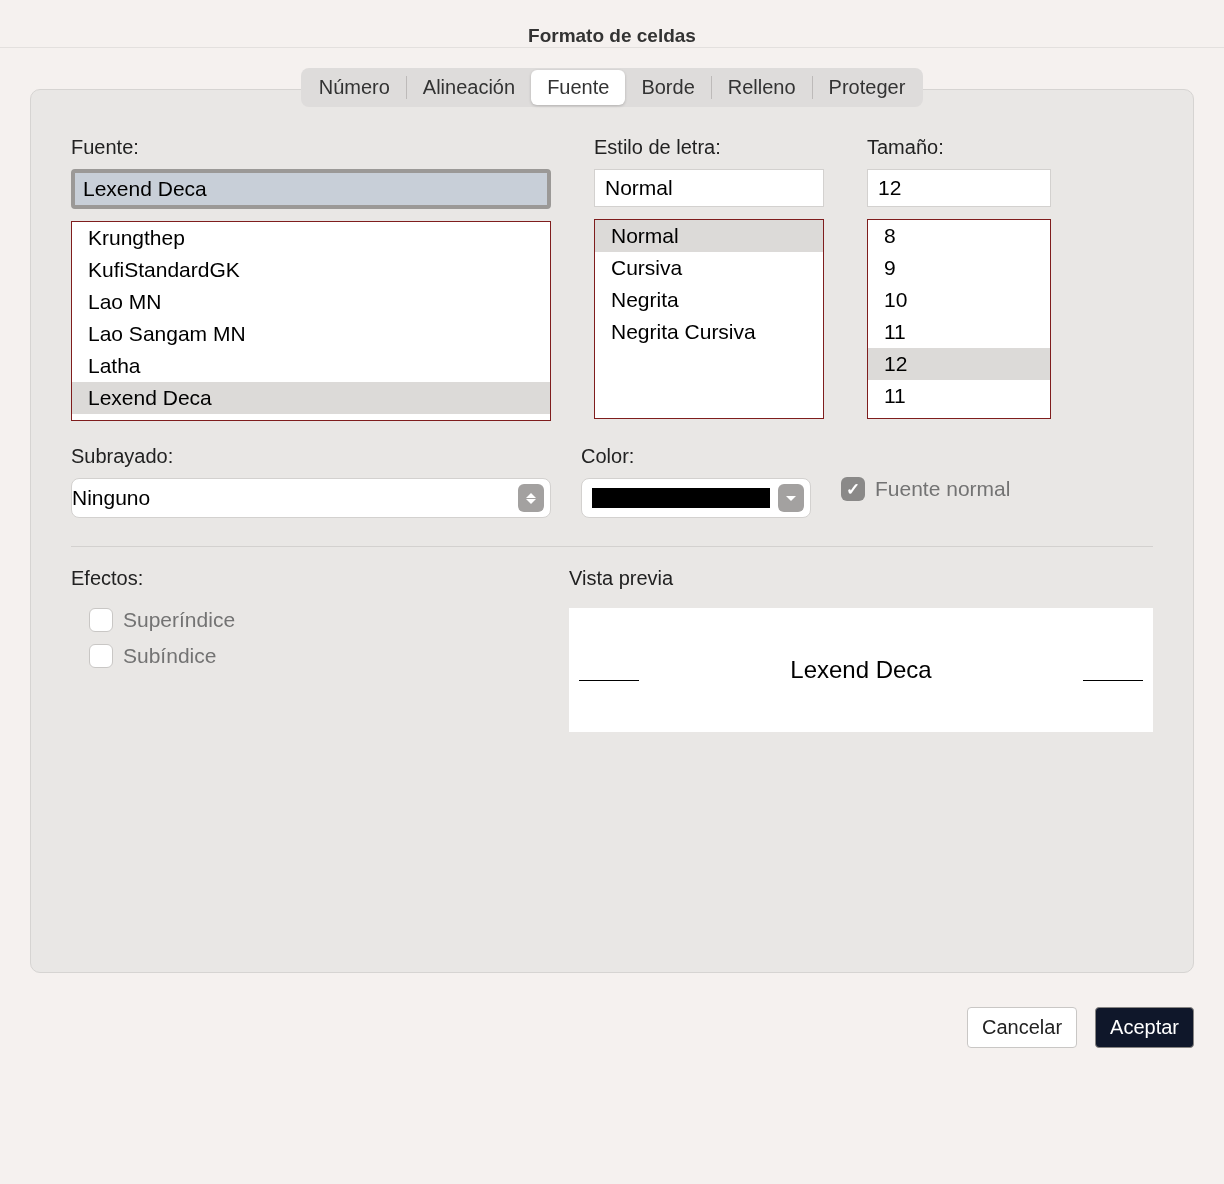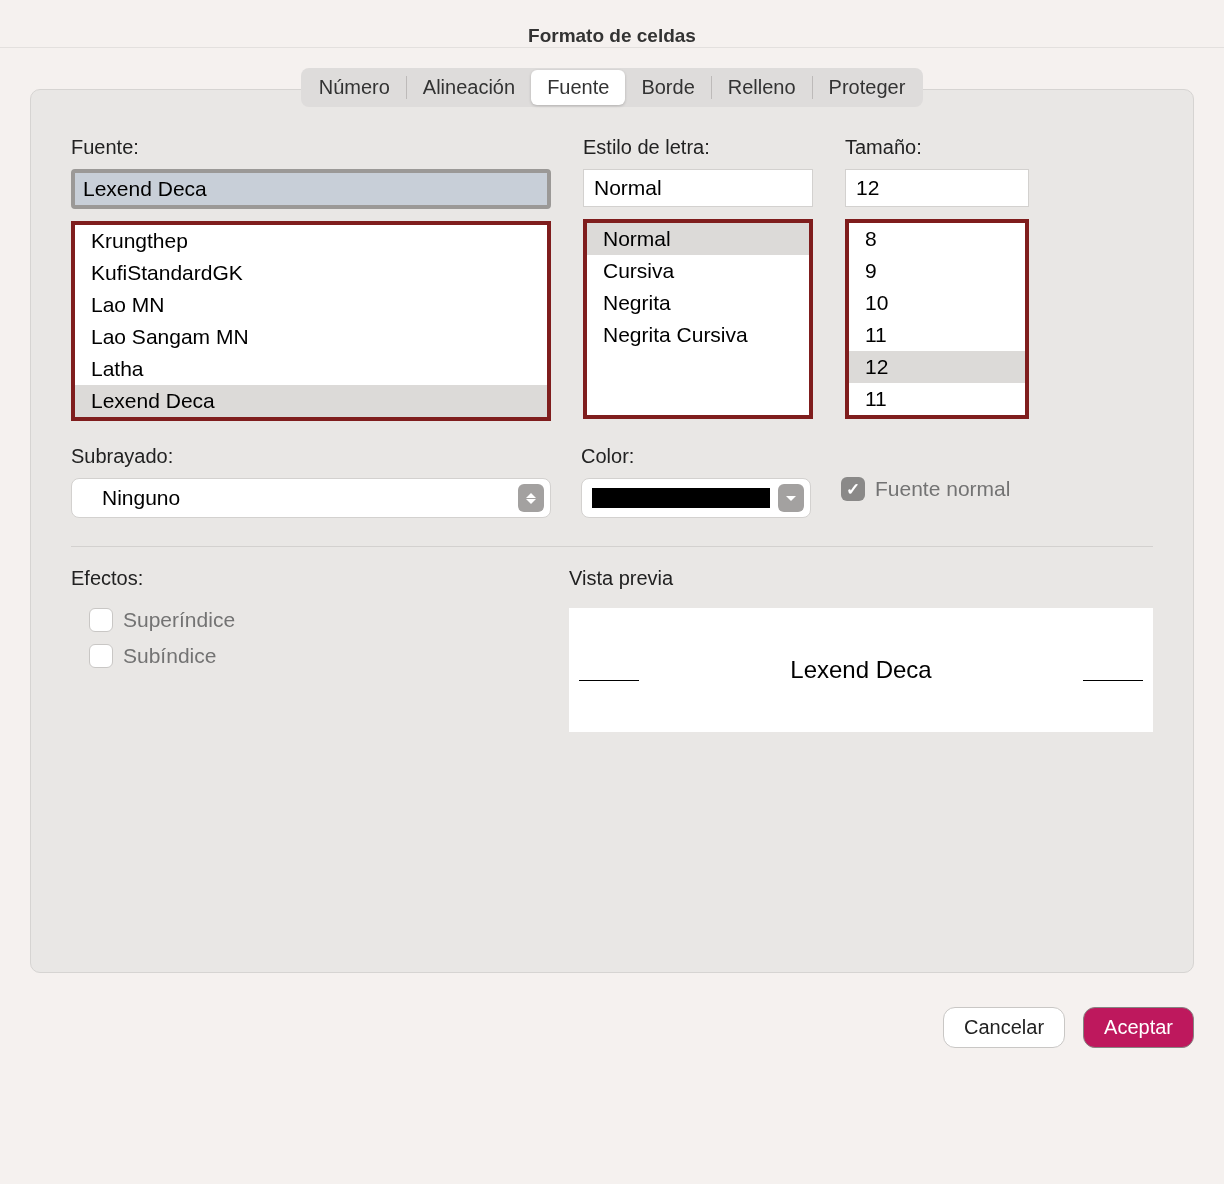--- a/index.html
+++ b/index.html
@@ -68,21 +68,21 @@
       border-radius: 10px;
       padding: 28px 40px 40px;
       position: relative;
       top: -18px;
       z-index: -1;
       padding-top: 46px;
     }
 
     .row {
       display: flex;
-      gap: 32px;
+      gap: 43px;
     }
 
     .col-font { flex: 0 0 480px; }
     .col-style { flex: 0 0 230px; }
     .col-size { flex: 0 0 184px; }
 
     .field-label {
       font-size: 20px;
       color: #222;
       margin-bottom: 10px;
@@ -114,21 +114,21 @@
       padding: 6px 10px;
       border: 1px solid #d3d1cf;
       border-radius: 0;
       background: #fff;
       outline: none;
       margin-bottom: 12px;
     }
 
     .listbox {
       background: #fff;
-      border: 4px solid #7f1d1d;
+      border: 1px solid #7f1d1d;
       height: 200px;
       overflow: hidden;
       font-size: 21px;
     }
 
     .listbox .item {
       padding: 4px 16px;
       cursor: pointer;
       white-space: nowrap;
     }
@@ -148,21 +148,21 @@
     .col-color { flex: 0 0 230px; }
     .col-check { flex: 1; display: flex; align-items: center; margin-top: 32px;}
 
     .select-like {
       background: #fff;
       border: 1px solid #d3d1cf;
       border-radius: 8px;
       display: flex;
       align-items: center;
       justify-content: space-between;
-      padding: 6px 6px 6px 30px;
+      padding: 6px 6px 6px 0;
       font-size: 21px;
       cursor: pointer;
       height: 40px;
     }
 
     .stepper-btn {
       width: 26px;
       height: 28px;
       background: #a3a1a0;
       border-radius: 6px;
@@ -291,33 +291,33 @@
 
     .footer {
       display: flex;
       justify-content: flex-end;
       gap: 18px;
       padding: 16px 30px 0;
     }
 
     .btn {
       font-size: 20px;
-      padding: 8px 20px;
-      border-radius: 12px;
+      padding: 8px 14px;
+      border-radius: 4px;
       cursor: pointer;
       border: 1px solid #c9c7c5;
     }
 
     .btn-default {
       background: #fff;
       color: #222;
     }
 
     .btn-primary {
-      background: #be185d;
+      background: #0f172a;
       color: #fff;
       border-color: #868482;
     }
   </style>
 </head>
 <body>
 
 <div class="titlebar">
   <div class="titlebar-text">Formato de celdas</div>
 </div>

